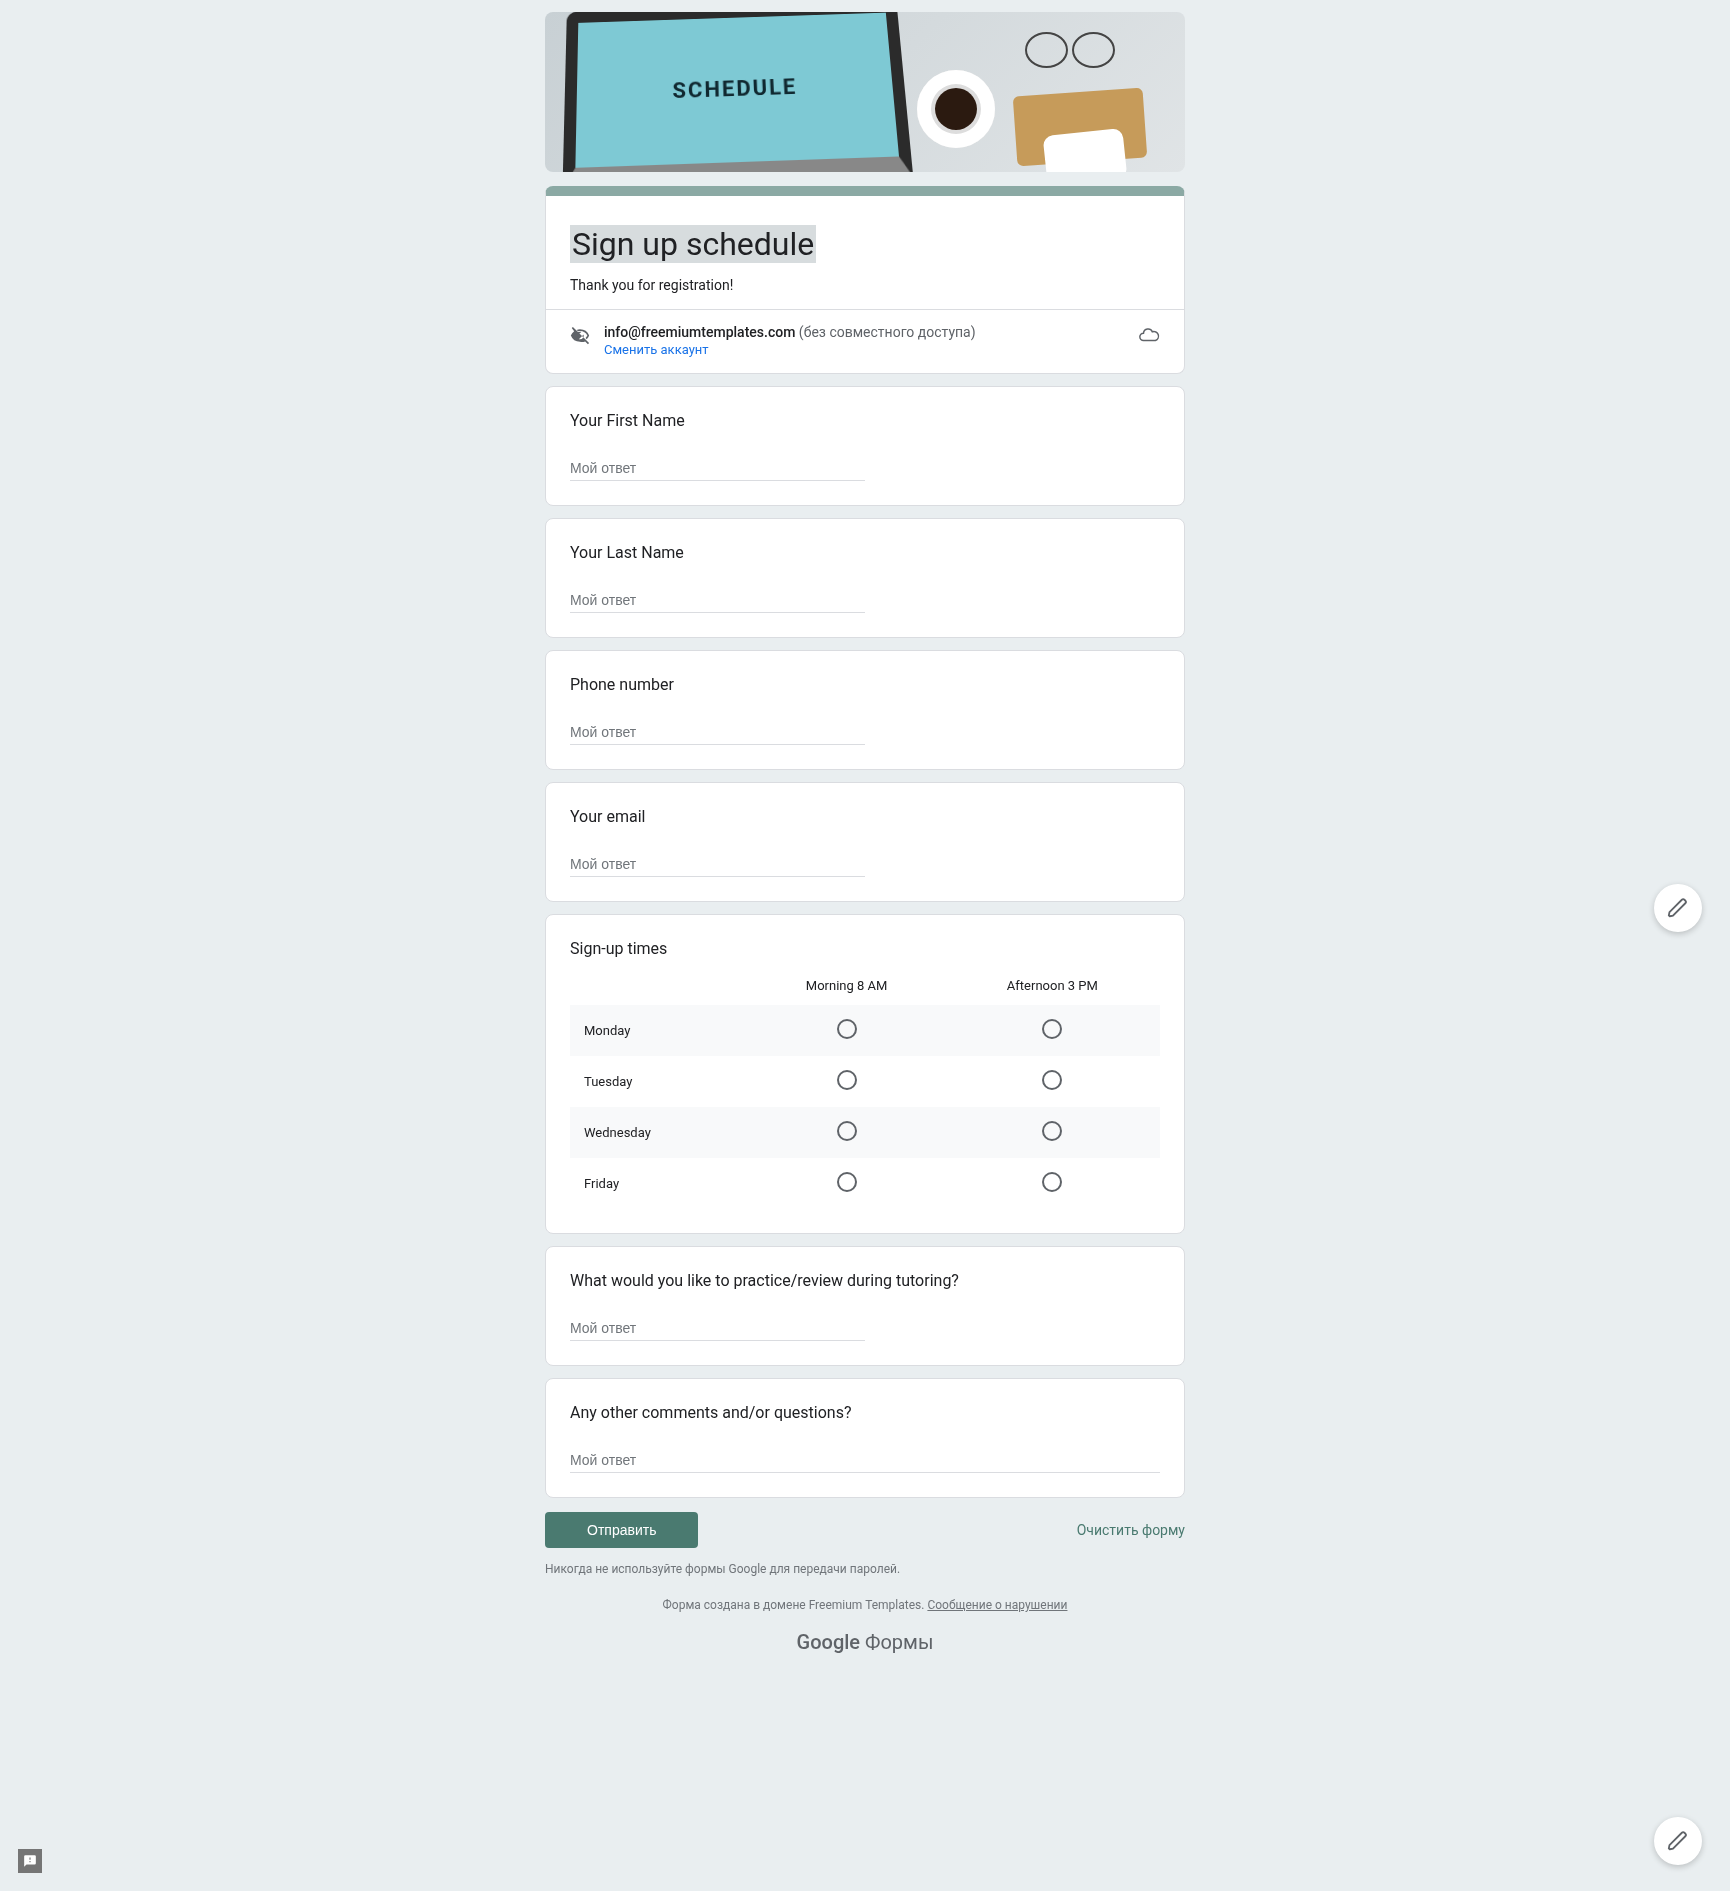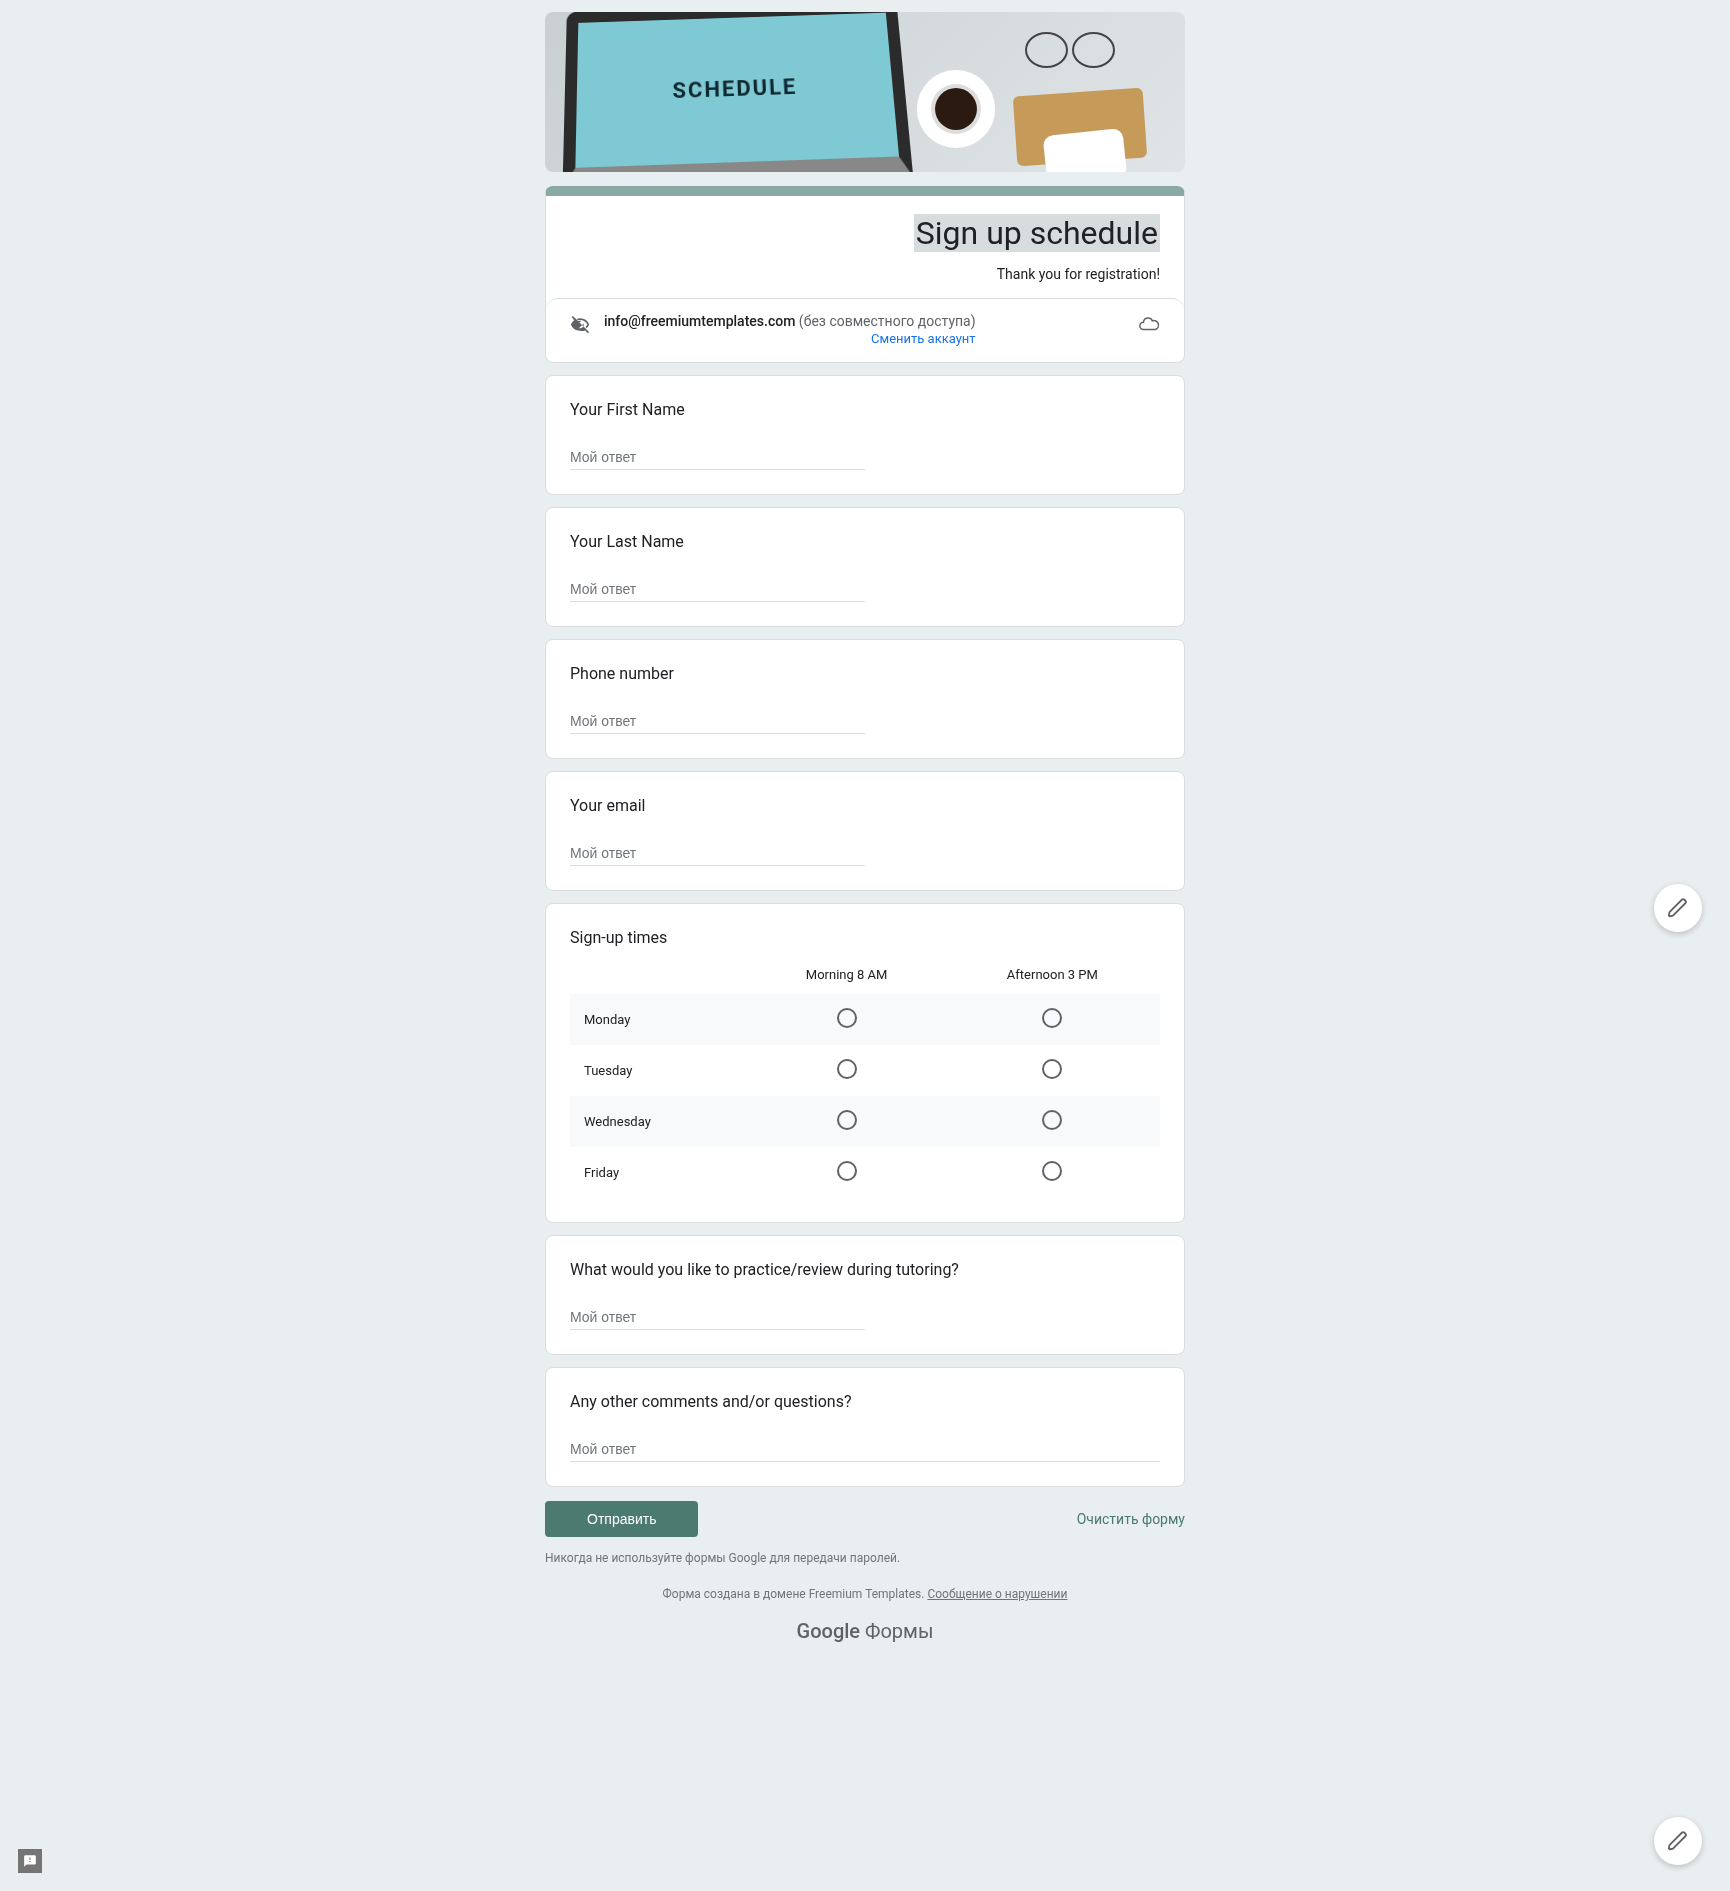--- a/index.html
+++ b/index.html
@@ -82,23 +82,22 @@
 
   .card {
     background: #fff;
     border-radius: 8px;
     margin-top: 12px;
     padding: 24px;
     border: 1px solid #dadce0;
   }
   .header-card {
     border-top: 10px solid #8ba9a4;
-    padding-top: 18px;
+    padding-top: 29px;
     margin-top: 14px;
-    text-align: right;
   }
   .form-title {
     font-size: 32px;
     font-weight: 400;
     color: #202124;
     background: #d7dcde;
     display: inline;
     padding: 0 2px;
     margin-bottom: 8px;
   }
@@ -108,21 +107,20 @@
     margin-top: 14px;
   }
   .account-bar {
     border-top: 1px solid #dadce0;
     margin: 16px -24px -24px -24px;
     padding: 14px 24px 16px 24px;
     display: flex;
     align-items: flex-start;
     gap: 14px;
     font-size: 14px;
-    border-radius: 12px;
   }
   .eye-off-icon { width:20px; height:20px; fill:#5f6368; flex-shrink:0; margin-top:2px;}
   .account-text strong { font-weight: 500; color:#202124;}
   .account-text span.shared { color:#5f6368; }
   .switch-account { color:#1a73e8; font-size:13px; cursor:pointer; margin-top:2px; display:inline-block;}
   .cloud-icon { width:22px; height:22px; fill:none; stroke:#5f6368; stroke-width:1.6; margin-left:auto;}
 
   .question-label {
     font-size: 16px;
     color: #202124;

